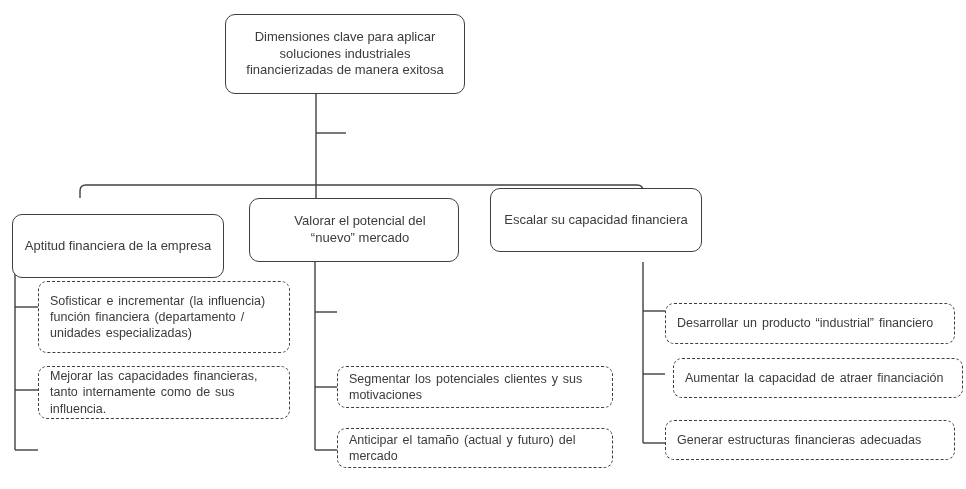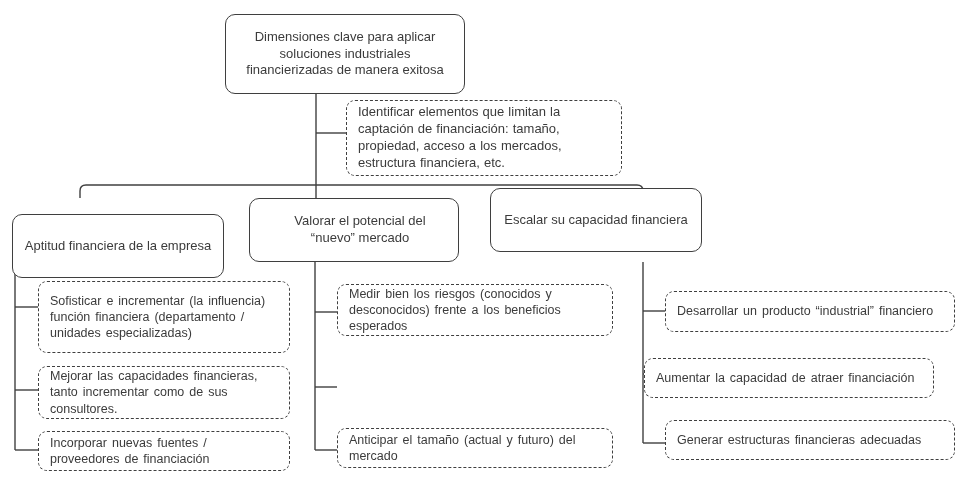--- a/index.html
+++ b/index.html
@@ -31,22 +31,22 @@
   .note   {left:346px;top:100px;width:276px;height:76px;}
   .b1     {left:12px; top:214px;width:212px;height:64px;}
   .b2     {left:249px;top:198px;width:210px;height:64px;padding-left:22px;}
   .b3     {left:490px;top:188px;width:212px;height:64px;}
   .l11{left:38px; top:281px;width:252px;height:72px;}
   .l12{left:38px; top:366px;width:252px;height:53px;}
   .l13{left:38px; top:431px;width:252px;height:40px;}
   .l21{left:337px;top:284px;width:276px;height:52px;}
   .l22{left:337px;top:366px;width:276px;height:42px;}
   .l23{left:337px;top:428px;width:276px;height:40px;}
-  .l31{left:665px;top:291px;width:290px;height:41px;text-align:right;}
-  .l32{left:644px;top:358px;width:290px;height:40px;}
+  .l31{left:665px;top:303px;width:290px;height:41px;text-align:right;}
+  .l32{left:673px;top:358px;width:290px;height:40px;}
   .l33{left:665px;top:420px;width:290px;height:40px;}
 </style>
 </head>
 <body>
 
 <div class="stage">
 
   <svg class="connectors" viewBox="0 0 966 489" xmlns="http://www.w3.org/2000/svg">
     <g fill="none" stroke="#404040" stroke-width="1.4">
 
@@ -68,30 +68,28 @@
 
       <path d="M643 262 V443"></path>
       <path d="M643 311 H665"></path>
       <path d="M643 374 H665"></path>
       <path d="M643 443 H665"></path>
     </g>
   </svg>
 
   <div class="node root">Dimensiones clave para aplicar soluciones industriales financierizadas de manera exitosa</div>
 
-  <div class="node dashed note">Identificar elementos que limitan la captación de financiación: tamaño, propiedad, acceso a los mercados, estructura financiera, etc.</div>
 
   <div class="node b1">Aptitud financiera de la empresa</div>
   <div class="node b2">Valorar el potencial del “nuevo” mercado</div>
   <div class="node b3">Escalar su capacidad financiera</div>
 
   <div class="node dashed l11">Sofisticar e incrementar (la influencia) función financiera (departamento / unidades especializadas)</div>
-  <div class="node dashed l12">Mejorar las capacidades financieras, tanto incrementar como de sus consultores.</div>
-  <div class="node dashed l13">Incorporar nuevas fuentes / proveedores de financiación</div>
+  <div class="node dashed l12">Mejorar las capacidades financieras, tanto internamente como de sus influencia.</div>
 
-  <div class="node dashed l21">Medir bien los riesgos (conocidos y desconocidos) frente a los beneficios esperados</div>
+  <div class="node dashed l22">Segmentar los potenciales clientes y sus motivaciones</div>
   <div class="node dashed l23">Anticipar el tamaño (actual y futuro) del mercado</div>
 
   <div class="node dashed l31">Desarrollar un producto “industrial” financiero</div>
   <div class="node dashed l32">Aumentar la capacidad de atraer financiación</div>
   <div class="node dashed l33">Generar estructuras financieras adecuadas</div>
 
 </div>
 
 </body></html>

